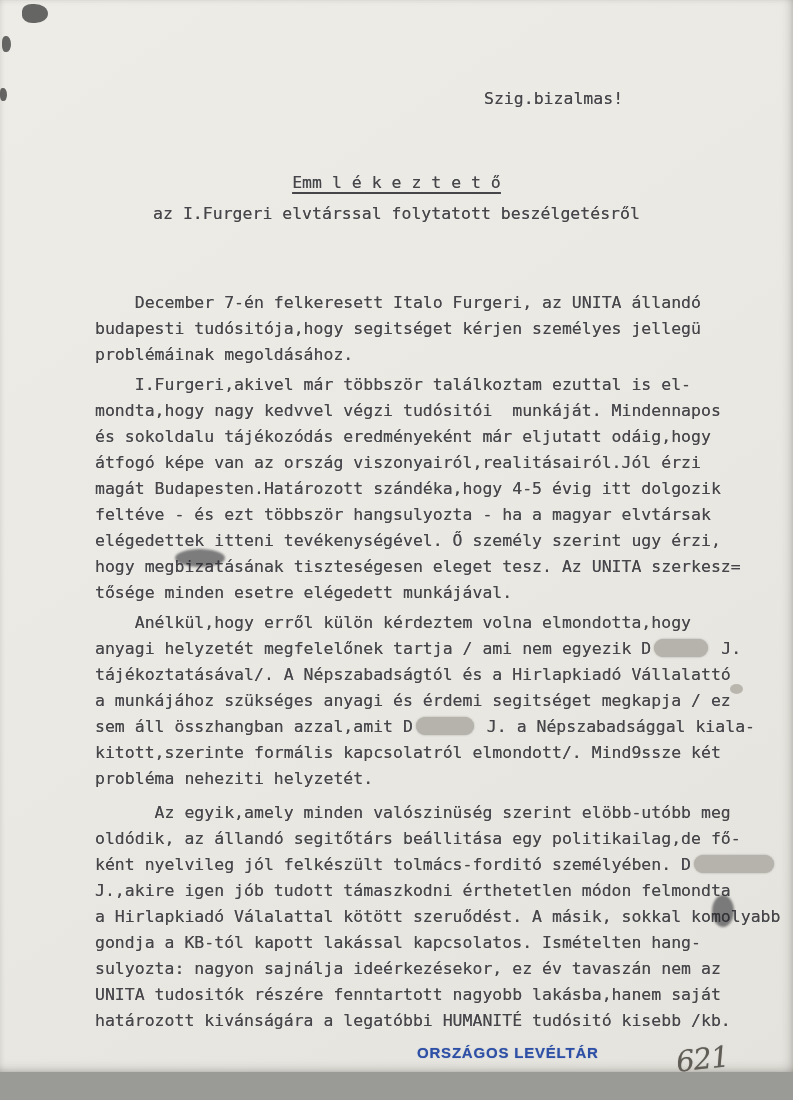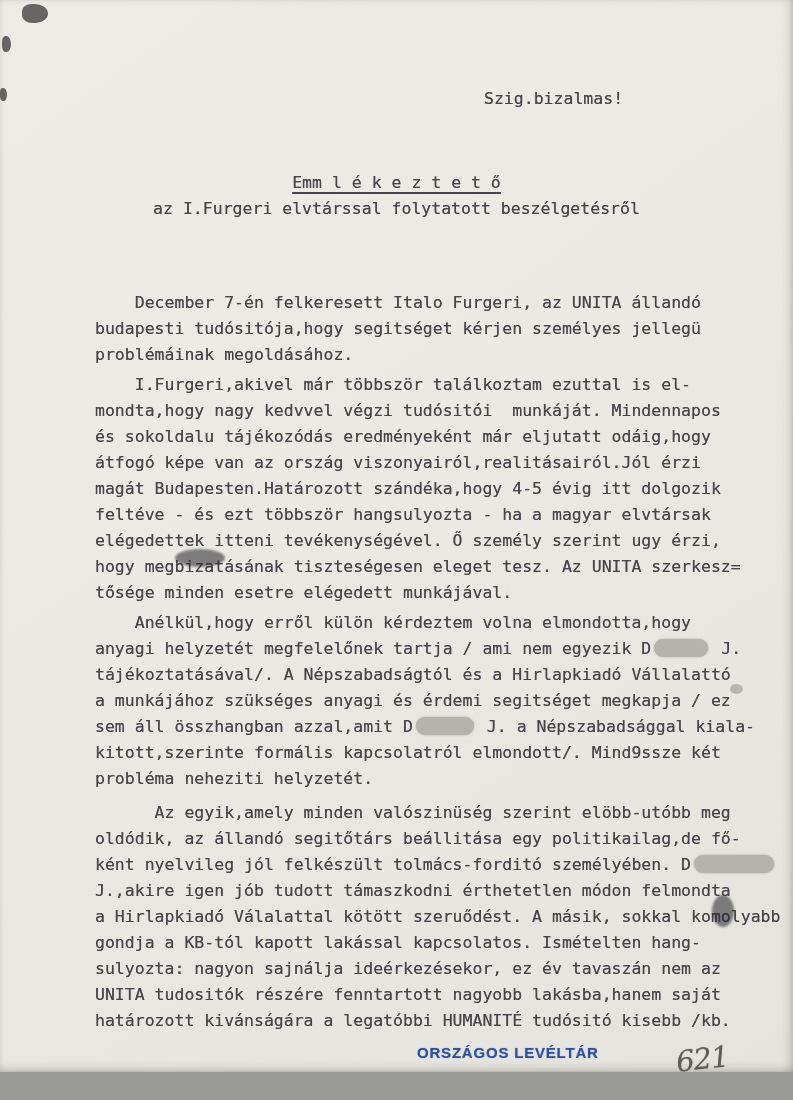--- a/index.html
+++ b/index.html
@@ -40,21 +40,21 @@
     position: absolute; left: 0; top: 170px; width: 100%;
     text-align: center;
   }
   .doc-title {
     display: inline-block;
     text-decoration: underline;
     text-underline-offset: 4px;
     text-decoration-thickness: 1.5px;
     text-align: center;
   }
-  .doc-subtitle { }
+  .doc-subtitle { margin-top: 5px; }
   .body-text { position: absolute; left: 0; top: 0; width: 100%; height: 100%; }
   .para { position: absolute; left: 95px; right: 10px; }
   .line { white-space: pre; }
   .redact {
     display: inline-block;
     height: 18px;
     border-radius: 9px;
     background: var(--redact);
     vertical-align: -3px;
     margin: 0 3px;

